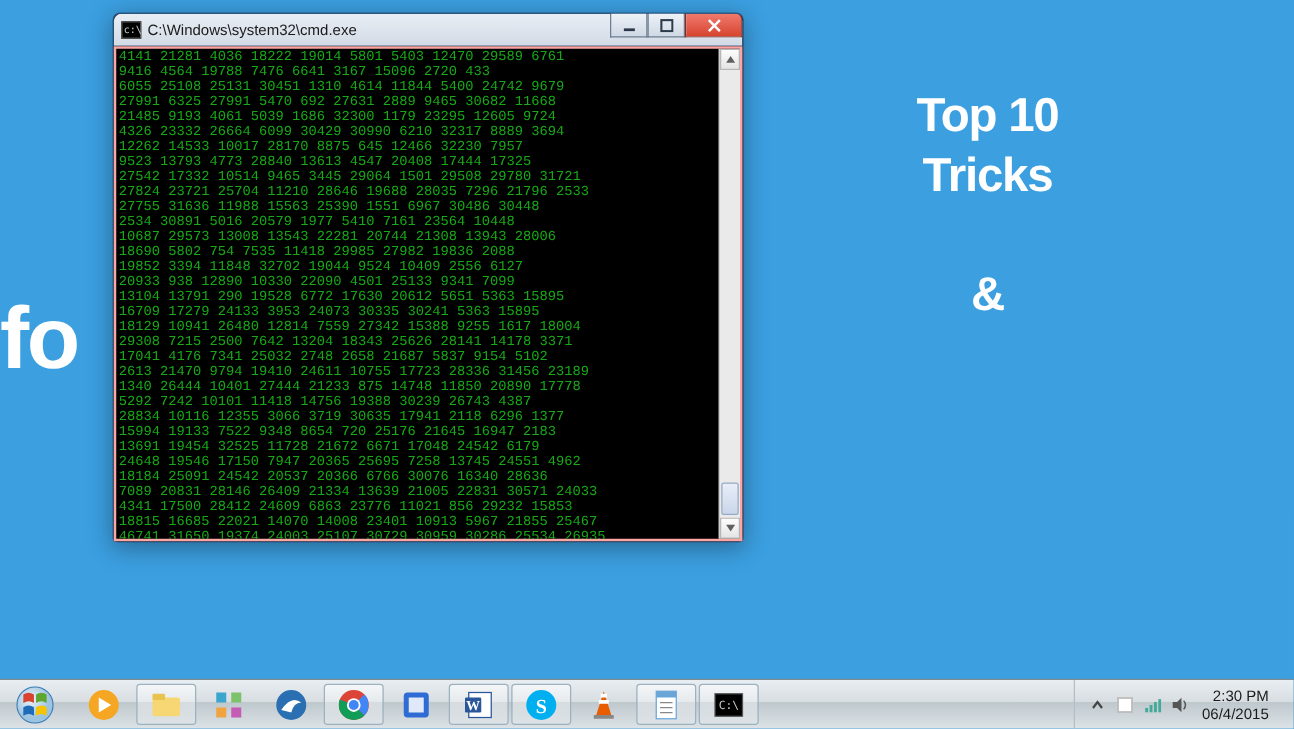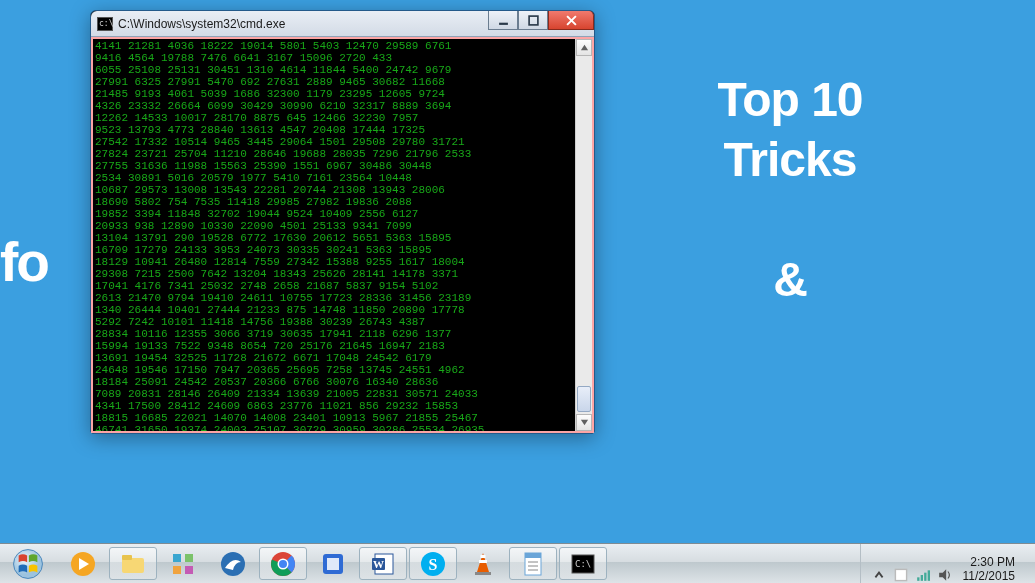--- a/index.html
+++ b/index.html
@@ -4,26 +4,26 @@
 <style>
 * { margin: 0; padding: 0; box-sizing: border-box; }
 body {
   width: 1035px; height: 583px; overflow: hidden;
   background: #3b9fe0;
   font-family: "Segoe UI", Tahoma, sans-serif;
   position: relative;
 }
 .bg-text {
   position: absolute; left: 0; top: 230px;
-  color: #fff; font-size: 55px; font-weight: 700;
+  color: #fff; font-size: 70px; font-weight: 700;
   letter-spacing: -2px;
 }
 .headline {
   position: absolute; right: 50px; top: 70px; width: 390px;
-  color: #fff; font-size: 48px; font-weight: 700;
+  color: #fff; font-size: 38px; font-weight: 700;
   text-align: center; line-height: 1.25; letter-spacing: -1px;
 }
 
 .cmd-window {
   position: absolute; left: 90px; top: 10px;
   width: 505px; height: 424px;
   background: #000;
   border: 1px solid #245a8a;
   border-radius: 6px 6px 4px 4px;
   box-shadow: 0 4px 20px rgba(0,0,0,.35);
@@ -100,21 +100,21 @@
   width: 48px; margin: 3px 1px;
   border: 1px solid transparent; border-radius: 3px;
   display: flex; align-items: center; justify-content: center;
 }
 .tbitem.running {
   background: linear-gradient(rgba(255,255,255,.55), rgba(255,255,255,.15));
   border-color: #9db2bf;
 }
 .tbitem svg, .tbitem .glyph { width: 28px; height: 28px; }
 .tray {
-  display: flex; align-items: flex-end; padding: 0 2px 0 10px;
+  display: flex; align-items: center; padding: 0 2px 0 10px;
   border-left: 1px solid #b4bec5;
 }
 .tray .ticons { display: flex; gap: 6px; margin-right: 10px; }
 .tray .ticons span { width: 16px; height: 16px; display: inline-flex; align-items: center; justify-content: center; }
 .clock { text-align: right; font-size: 12px; color: #1a1a1a; line-height: 14px; margin-right: 6px; }
 .showdesk { width: 12px; border-left: 1px solid #aab5bc; background: linear-gradient(#eef2f5,#d3dadf); }
 </style>
 </head>
 <body>
 
@@ -333,17 +333,17 @@
         </span>
       <span>
           <svg viewBox="0 0 12 12" width="14" height="14">
             <path d="M1 4 L4 4 L7 1 L7 11 L4 8 L1 8 Z" fill="#555"></path>
             <path d="M8.5 3 Q11 6 8.5 9" fill="none" stroke="#555"></path>
           </svg>
         </span>
     </div>
     <div class="clock">
       <div>2:30 PM</div>
-      <div>11/2/2015</div>
+      <div>06/4/2015</div>
     </div>
     <div class="showdesk"></div>
   </div>
 </div>
 
 </body></html>

